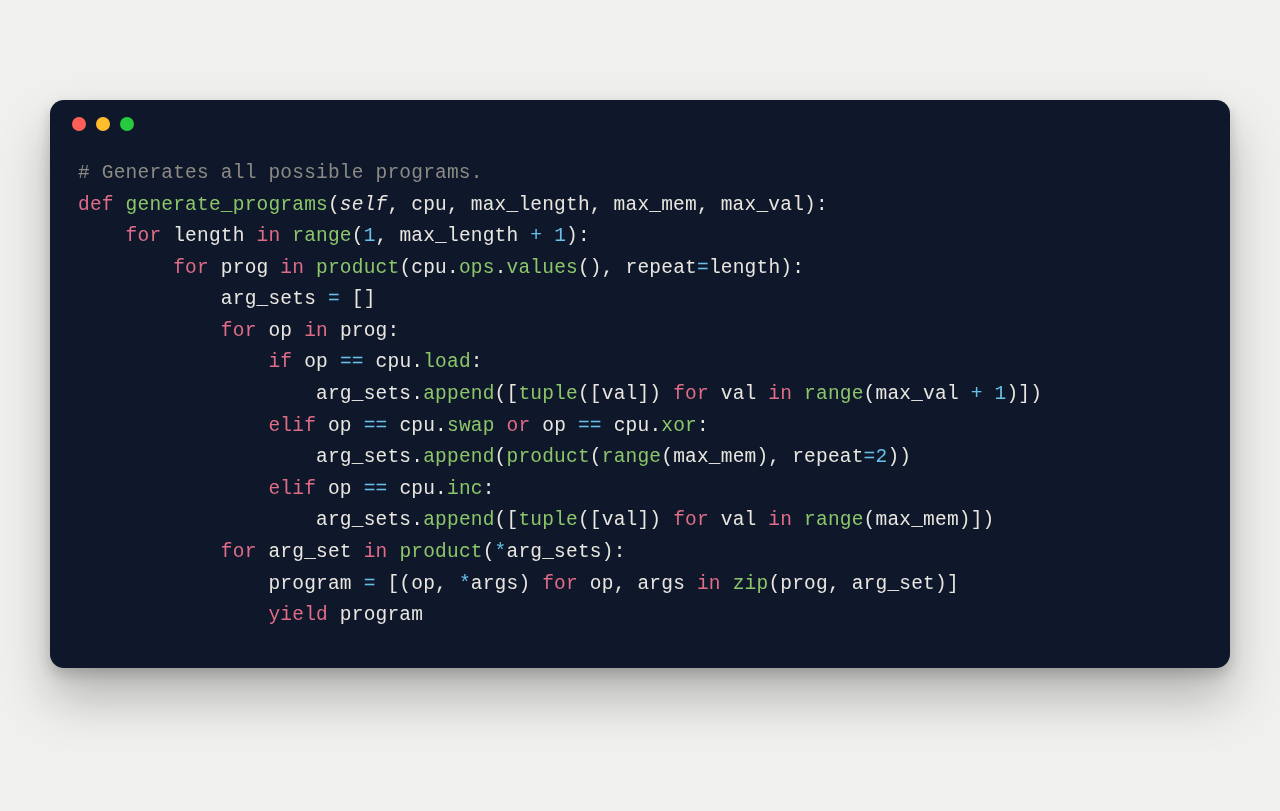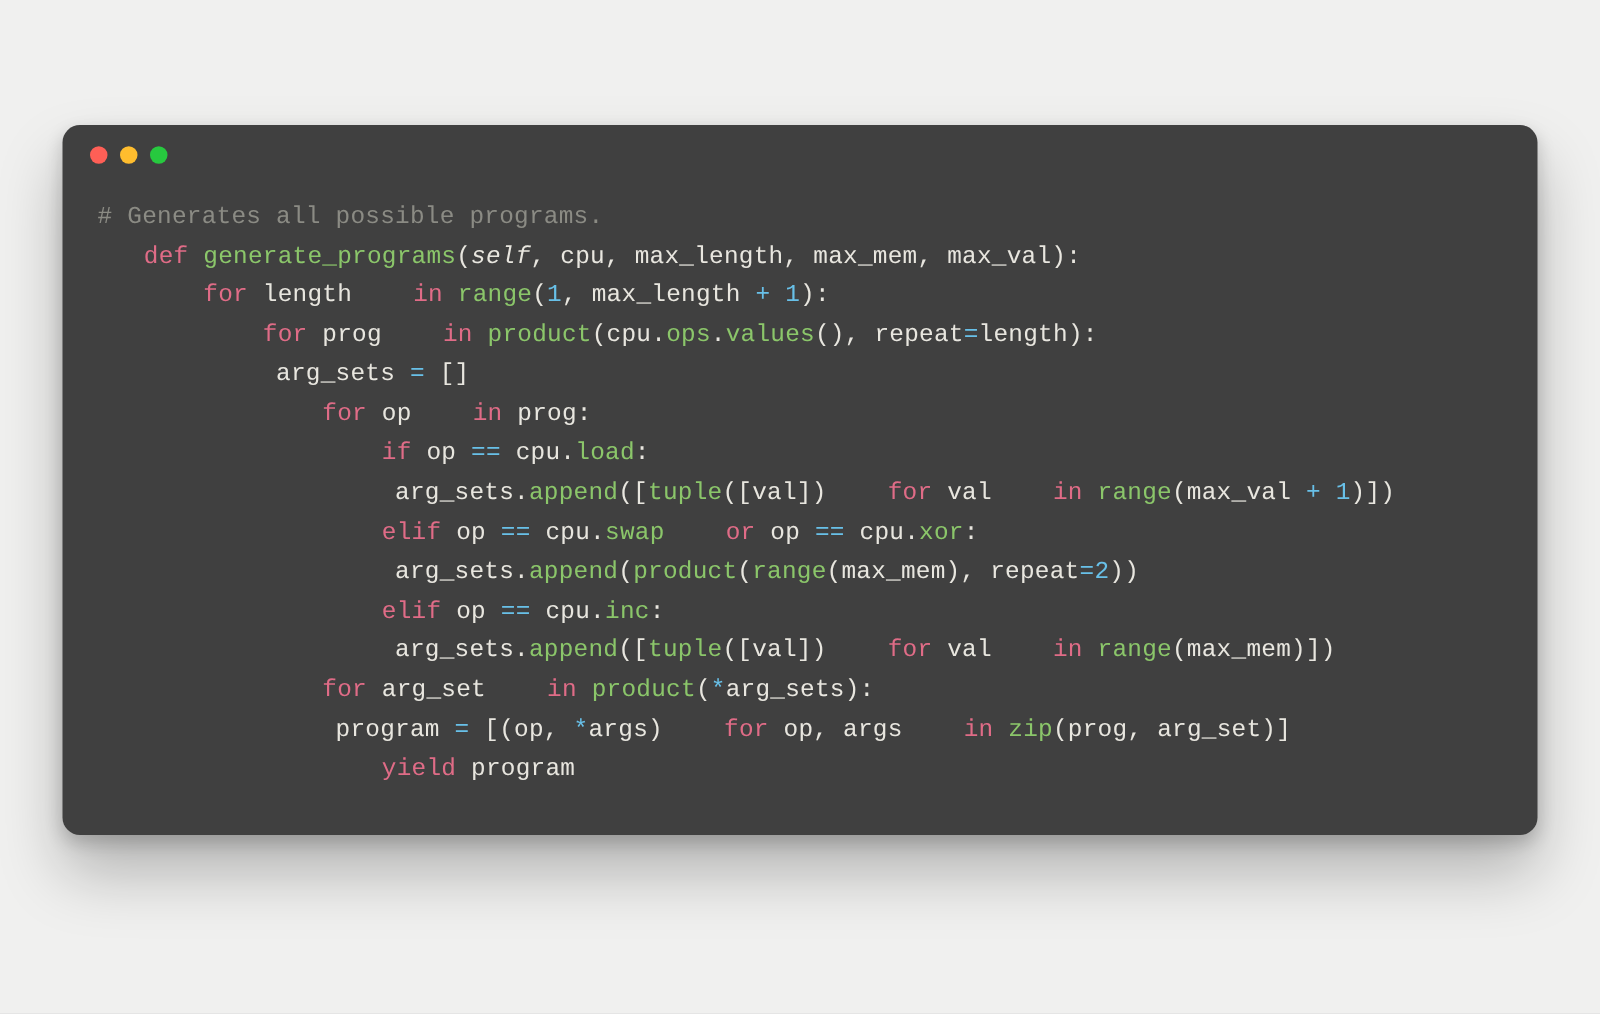--- a/index.html
+++ b/index.html
@@ -14,21 +14,21 @@
     width: 1280px;
     height: 811px;
     display: flex;
     justify-content: center;
     align-items: flex-start;
     padding-top: 100px;
     box-sizing: border-box;
   }
   .window {
     width: 1180px;
-    background: #404040;
+    background: #0f172a;
     border-radius: 14px;
     box-shadow: 0 30px 50px rgba(0,0,0,0.25), 0 6px 14px rgba(0,0,0,0.18);
     overflow: hidden;
   }
   .titlebar {
     height: 48px;
     display: flex;
     align-items: center;
     padding-left: 22px;
     gap: 10px;
@@ -47,21 +47,21 @@
     font-size: 19.5px;
     line-height: 1.62;
     color: #e8e6df;
     white-space: pre;
     letter-spacing: 0.2px;
     overflow-x: auto;
   }
   .line { display: block; }
 
   .c-comment { color: #8b8b84; }
-  .c-kw      { color: #e06c87; margin-left: 37px; }   
+  .c-kw      { color: #e06c87; }   
   .c-fn      { color: #8bc66a; }   
   .c-id      { color: #e8e6df; }   
   .c-num     { color: #68c0e8; }   
   .c-self    { color: #e8e6df; font-style: italic; }   
   .c-op      { color: #68c0e8; }   
 </style>
 </head>
 <body>
 
 <div class="page">

